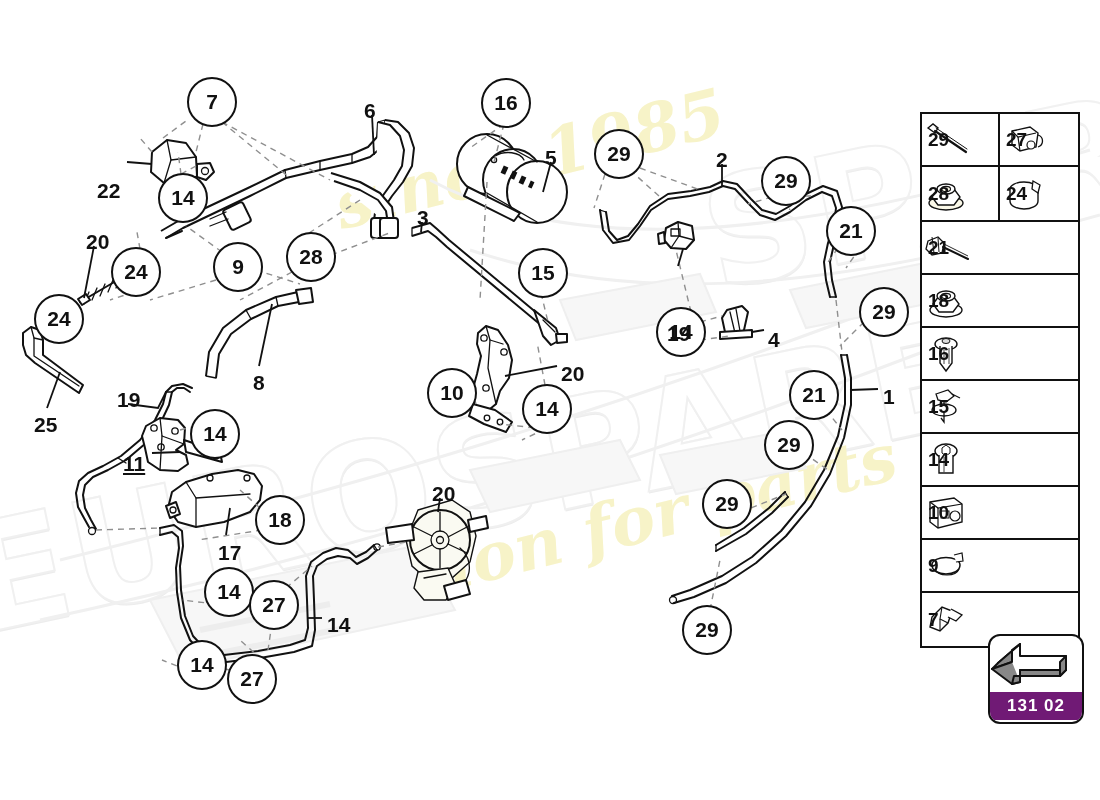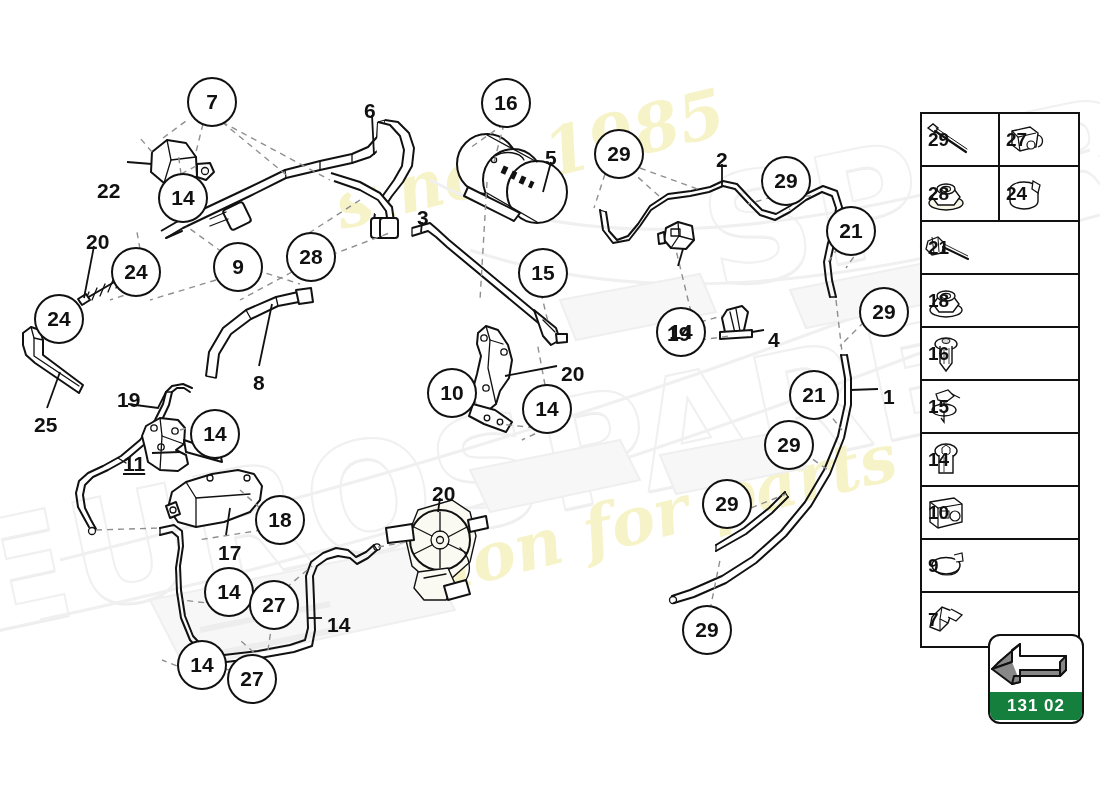--- a/index.html
+++ b/index.html
@@ -61,21 +61,21 @@
   .lg-num{font-size:19px;font-weight:bold;color:#111;z-index:2;}
   .lg-art{position:absolute;right:6px;top:50%;transform:translateY(-50%);
           width:48px;height:42px;}
   .lg-single .lg-row{height:53px;}
   #legend .lg-dual{border-bottom:2px solid #111;}
 
   
   #badge{position:absolute;left:988px;top:634px;width:92px;height:86px;
          border:2px solid #111;border-radius:12px;background:#fff;overflow:hidden;z-index:50;}
   #badge .b-top{height:56px;position:relative;}
-  #badge .b-bot{height:28px;background:#15803d;color:#fff;font-weight:bold;
+  #badge .b-bot{height:28px;background:#701a75;color:#fff;font-weight:bold;
                 font-size:17px;display:flex;align-items:center;justify-content:center;letter-spacing:1px;}
 
   svg{position:absolute;left:0;top:0;}
   #art{z-index:10;}
   #bg{z-index:2;}
 </style>
 </head>
 <body>
 
 <div id="stage">

